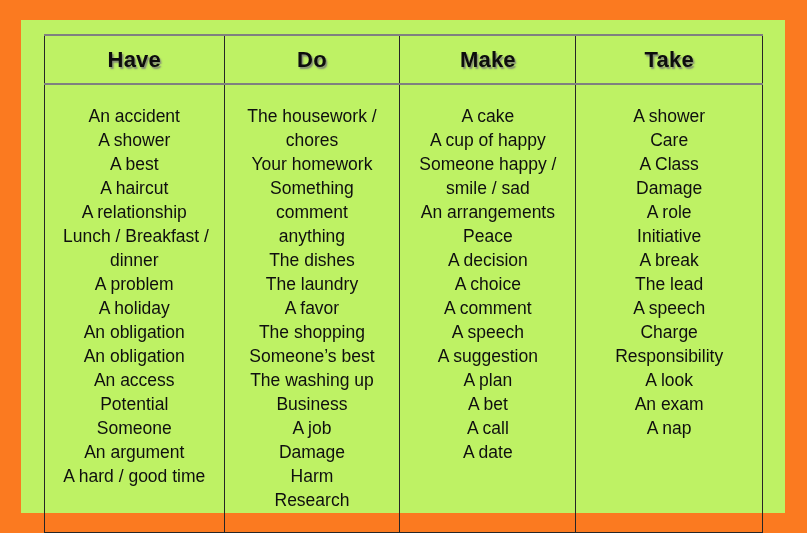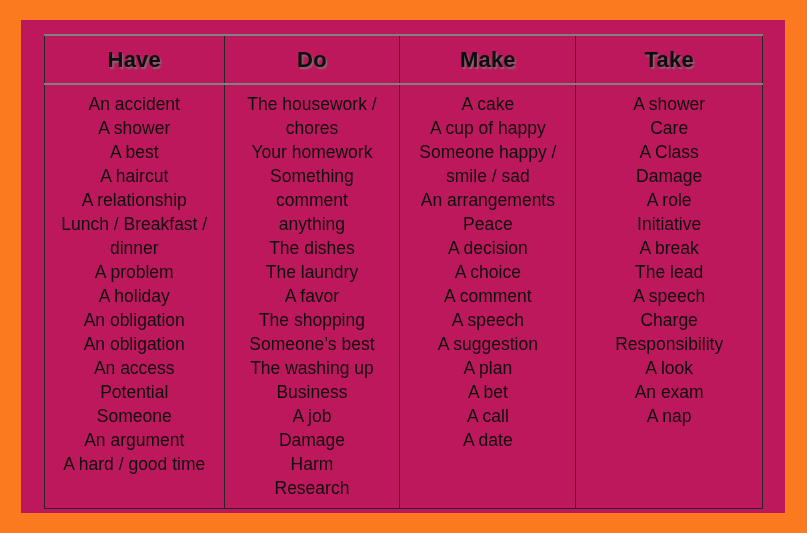--- a/index.html
+++ b/index.html
@@ -22,21 +22,21 @@
     height: 533px;
     background: #fb7a20;
     padding: 20px 22px 20px 21px;
   }
 
   
   .mat {
     box-sizing: border-box;
     width: 100%;
     height: 100%;
-    background: #be185d;
+    background: #bef264;
     padding: 14px 22px 28px 23px;
   }
 
   
   .collocation-table {
     box-sizing: border-box;
     width: 100%;
     height: 100%;
     border-collapse: collapse;
     table-layout: fixed;
@@ -69,21 +69,21 @@
     text-shadow: 1.5px 1.5px 1.6px rgba(120,120,120,0.85);
   }
 
   .body-row td {
     padding-top: 7px;
     padding-bottom: 8px;
   }
 
   .word-list {
     list-style: none;
-    margin: 0;
+    margin: 12px;
     padding: 0 6px;
   }
 
   .word-list li {
     font-size: 17.5px;
     line-height: 24px;
     color: #0f0f0f;
     white-space: nowrap;
   }
 </style>

